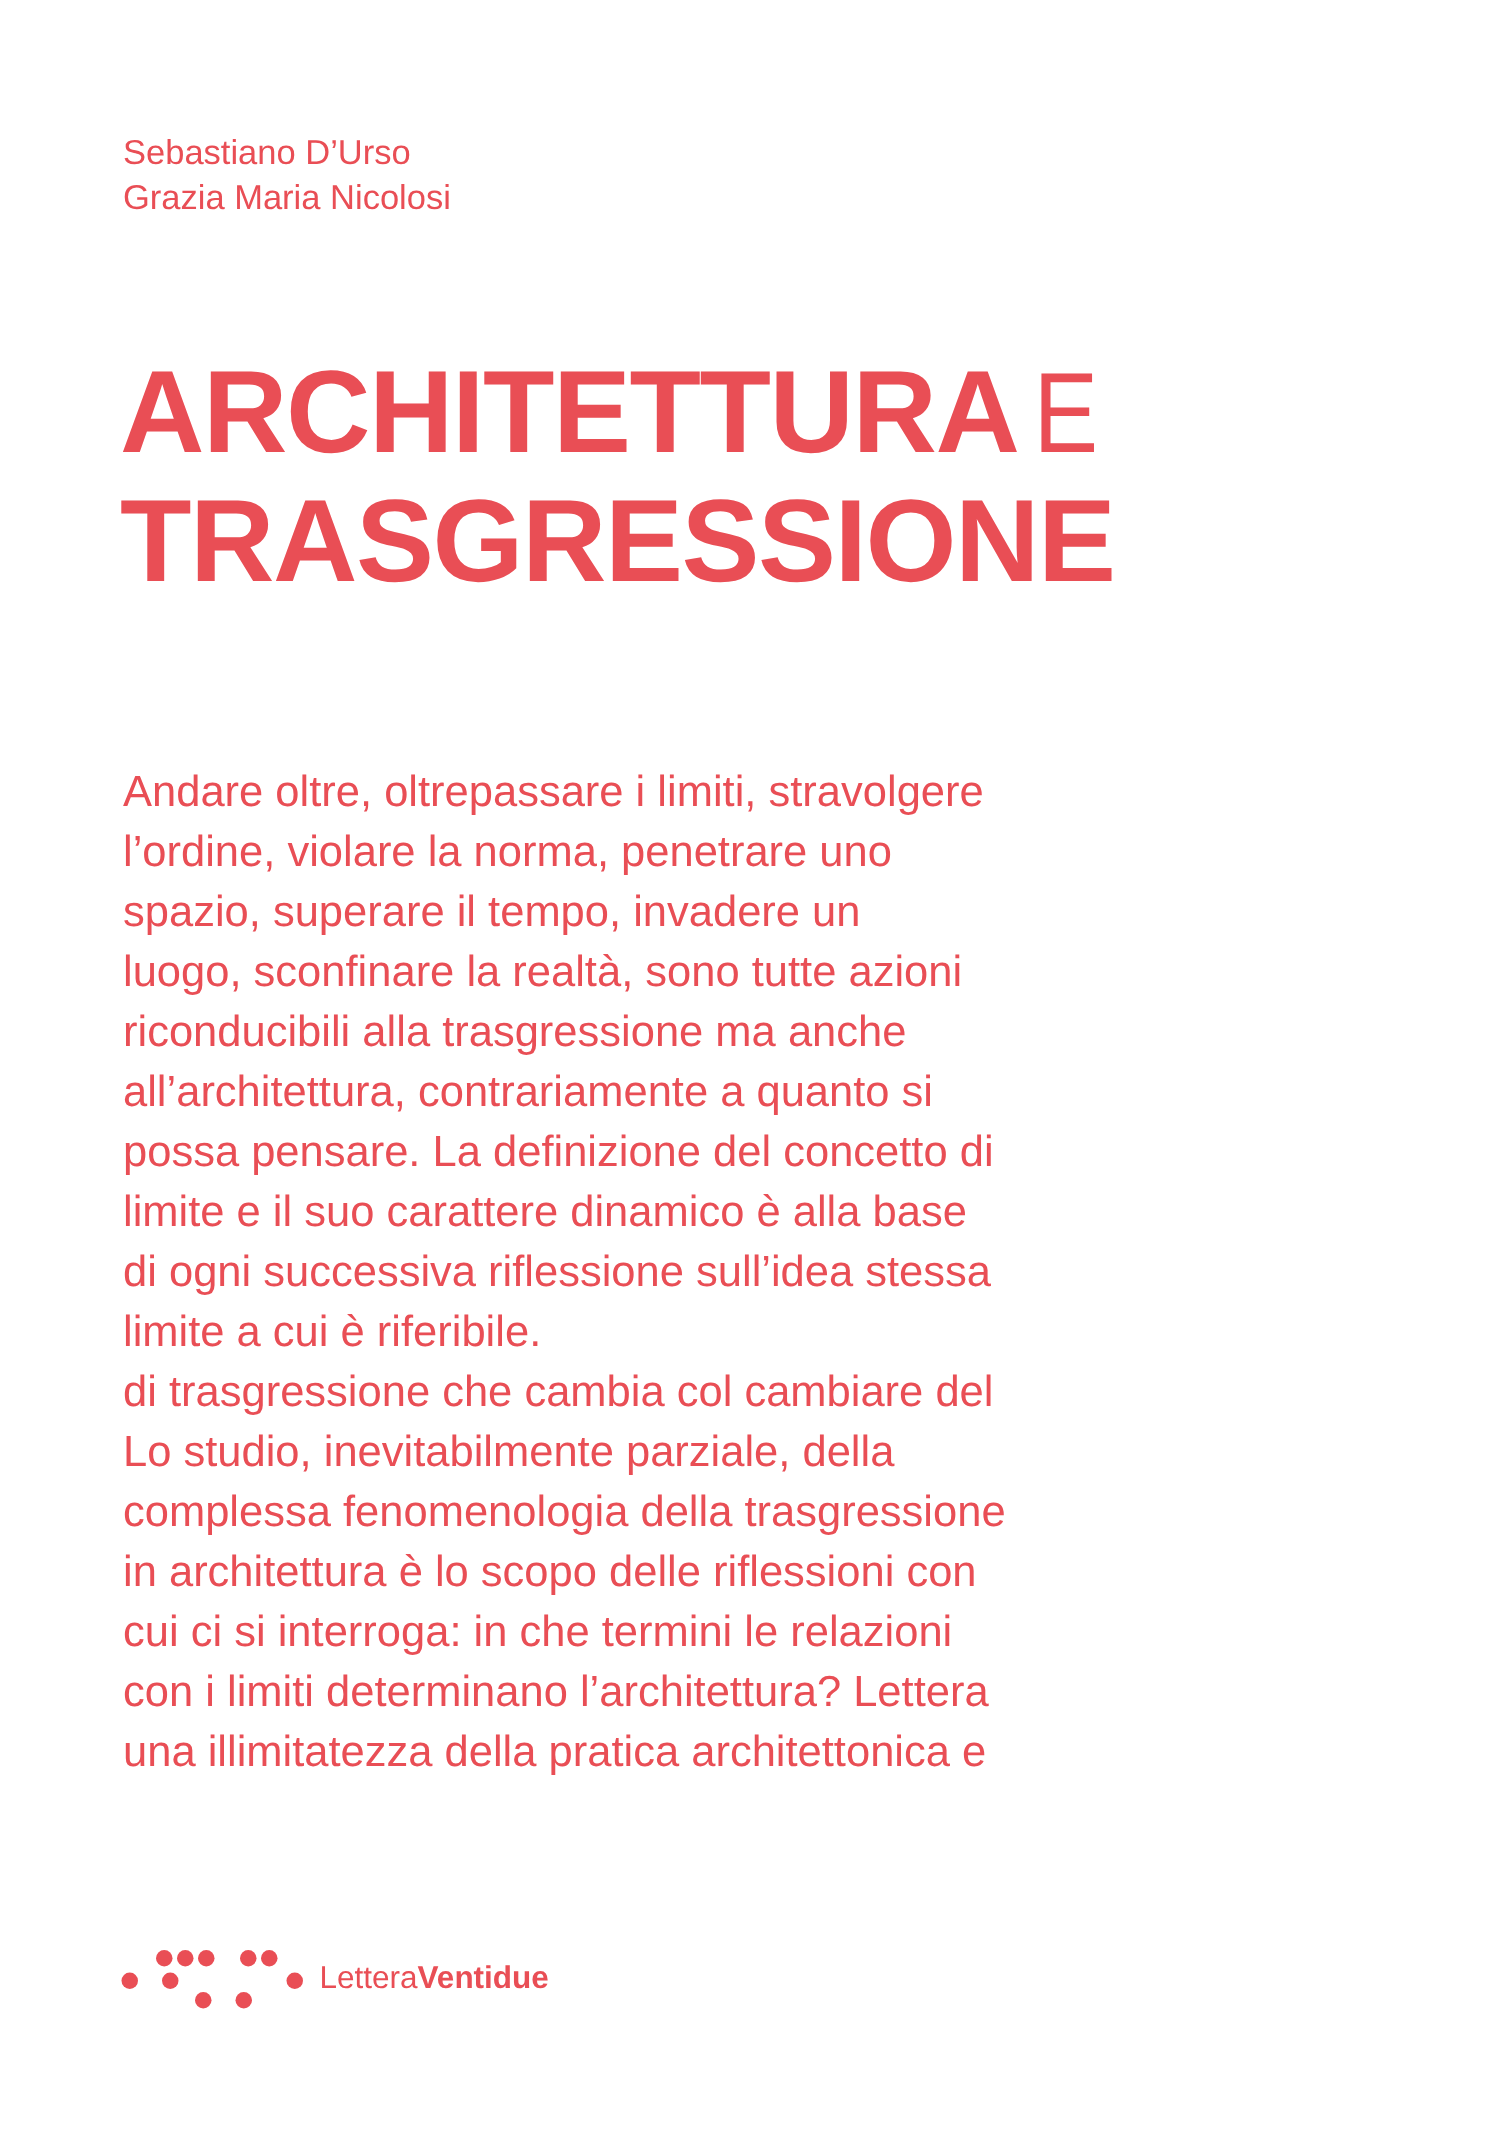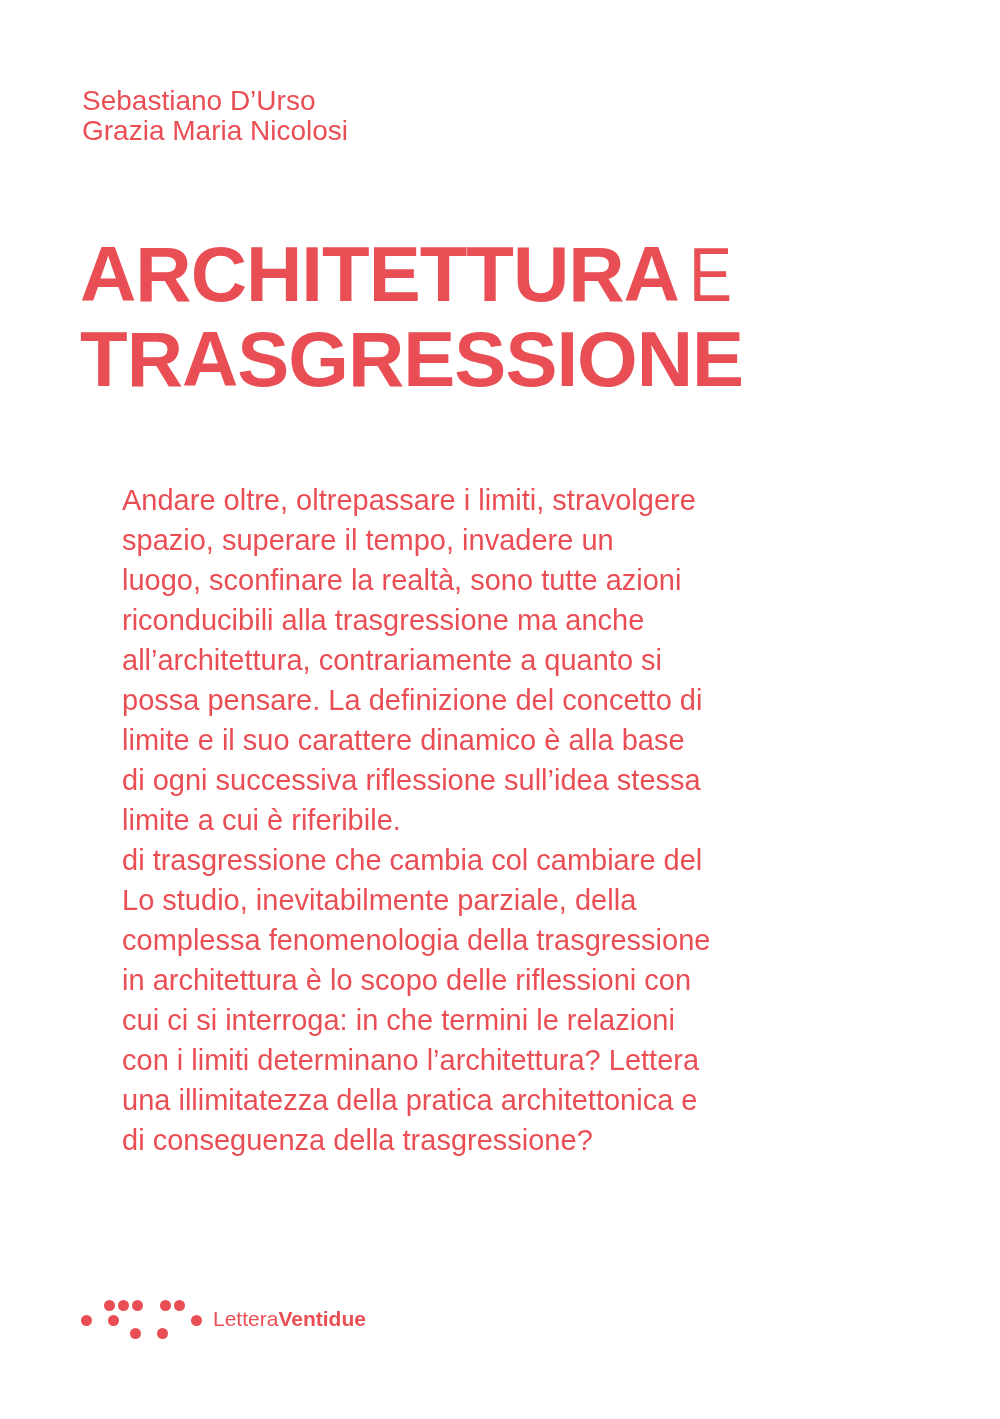--- a/index.html
+++ b/index.html
@@ -2,26 +2,26 @@
 <html><head>
 <meta charset="utf-8">
 <style>
   html, body { margin: 0; padding: 0; }
   body {
     width: 1000px; height: 1419px; background: #ffffff;
     position: relative; overflow: hidden;
     font-family: "Liberation Sans", sans-serif;
     color: #e94e55;
   }
-  .authors { position: absolute; left: 82px; top: 86px; font-size: 28px; line-height: 30px; }
+  .authors { position: absolute; left: 82px; top: 86px; font-size: 23px; line-height: 30px; }
   .authors div { white-space: nowrap; }
   .title { position: absolute; left: 80px; top: 232px; font-size: 78px; font-weight: bold; line-height: 84px; letter-spacing: -1px; }
   .title div { white-space: nowrap; }
   .title .thin { font-weight: normal; font-size: 76px; letter-spacing: 0; margin-left: 10px; transform: scaleX(0.85); display: inline-block; transform-origin: left; }
-  .body { position: absolute; left: 82px; top: 480px; font-size: 29px; line-height: 40px; width: 760px; margin-left: 40px; }
+  .body { position: absolute; left: 82px; top: 508px; font-size: 29px; line-height: 40px; width: 760px; }
   .body div { white-space: nowrap; }
   .logo { position: absolute; left: 0; top: 0; width: 1000px; height: 1419px; pointer-events: none; }
   .dot { position: absolute; width: 11px; height: 11px; border-radius: 50%; background: #e94e55; }
   .logo-text { position: absolute; left: 213px; top: 1307px; font-size: 21px; white-space: nowrap; }
   .logo-text b { font-weight: bold; }
 </style>
 </head>
 <body>
 
 <div class="authors">
@@ -29,36 +29,36 @@
   <div>Grazia Maria Nicolosi</div>
 </div>
 
 <div class="title">
   <div><span>ARCHITETTURA</span><span class="thin">E</span></div>
   <div>TRASGRESSIONE</div>
 </div>
 
 <div class="body">
   <div>Andare oltre, oltrepassare i limiti, stravolgere</div>
+  <div>l’ordine, violare la norma, penetrare uno</div>
   <div>spazio, superare il tempo, invadere un</div>
   <div>luogo, sconfinare la realtà, sono tutte azioni</div>
   <div>riconducibili alla trasgressione ma anche</div>
   <div>all’architettura, contrariamente a quanto si</div>
   <div>possa pensare. La definizione del concetto di</div>
   <div>limite e il suo carattere dinamico è alla base</div>
   <div>di ogni successiva riflessione sull’idea stessa</div>
   <div>limite a cui è riferibile.</div>
   <div>di trasgressione che cambia col cambiare del</div>
   <div>Lo studio, inevitabilmente parziale, della</div>
   <div>complessa fenomenologia della trasgressione</div>
   <div>in architettura è lo scopo delle riflessioni con</div>
   <div>cui ci si interroga: in che termini le relazioni</div>
   <div>con i limiti determinano l’architettura? Lettera</div>
   <div>una illimitatezza della pratica architettonica e</div>
-  <div>di conseguenza della trasgressione?</div>
 </div>
 
 <div class="logo">
   <div>
     <span class="dot" style="left:104px;top:1300px"></span>
     <span class="dot" style="left:118px;top:1300px"></span>
     <span class="dot" style="left:132px;top:1300px"></span>
     <span class="dot" style="left:160px;top:1300px"></span>
     <span class="dot" style="left:174px;top:1300px"></span>
     <span class="dot" style="left:81px;top:1315px"></span>

